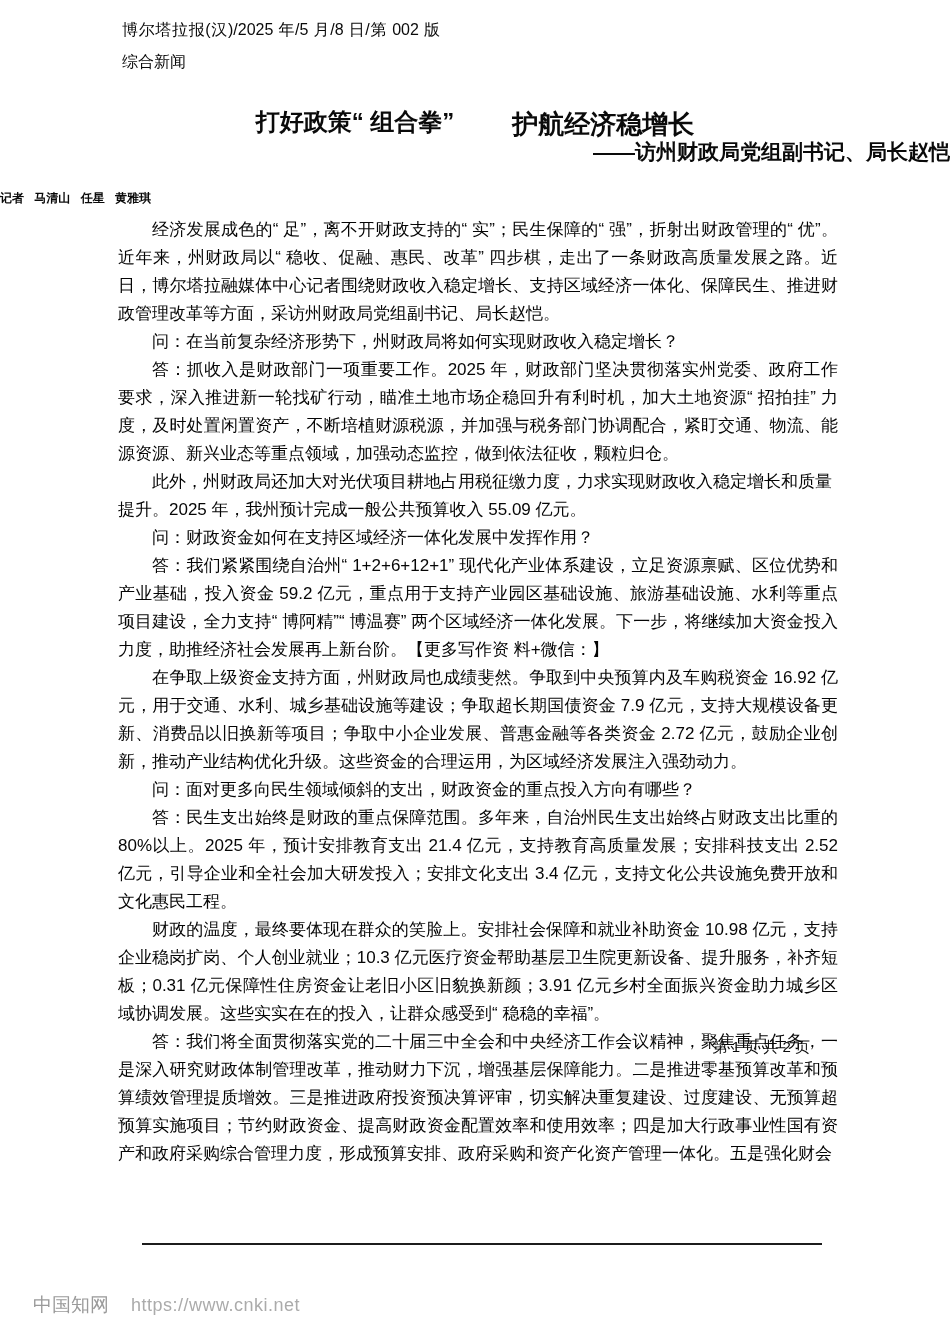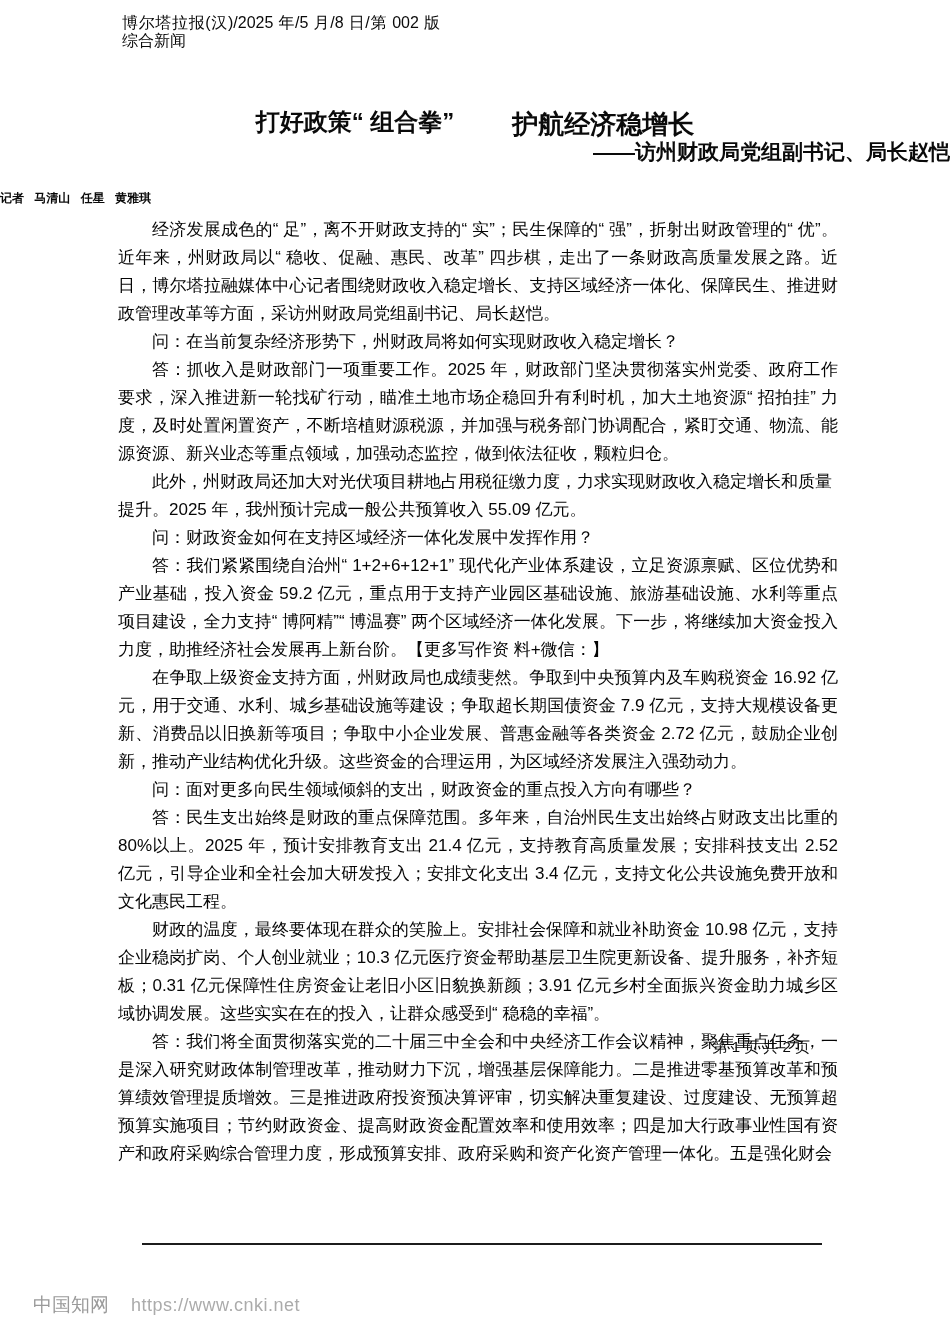--- a/index.html
+++ b/index.html
@@ -18,21 +18,21 @@
     overflow: hidden;
   }
 
   
   .masthead {
     position: absolute;
     left: 122px;
     top: 14px;
     width: 318px;
     font-size: 16px;
-    line-height: 18px;
+    line-height: 32px;
     font-weight: 500;
     color: #0a0a0a;
     text-align: justify;
   }
 
   
   .title {
     position: absolute;
     left: 0;
     top: 80px;

